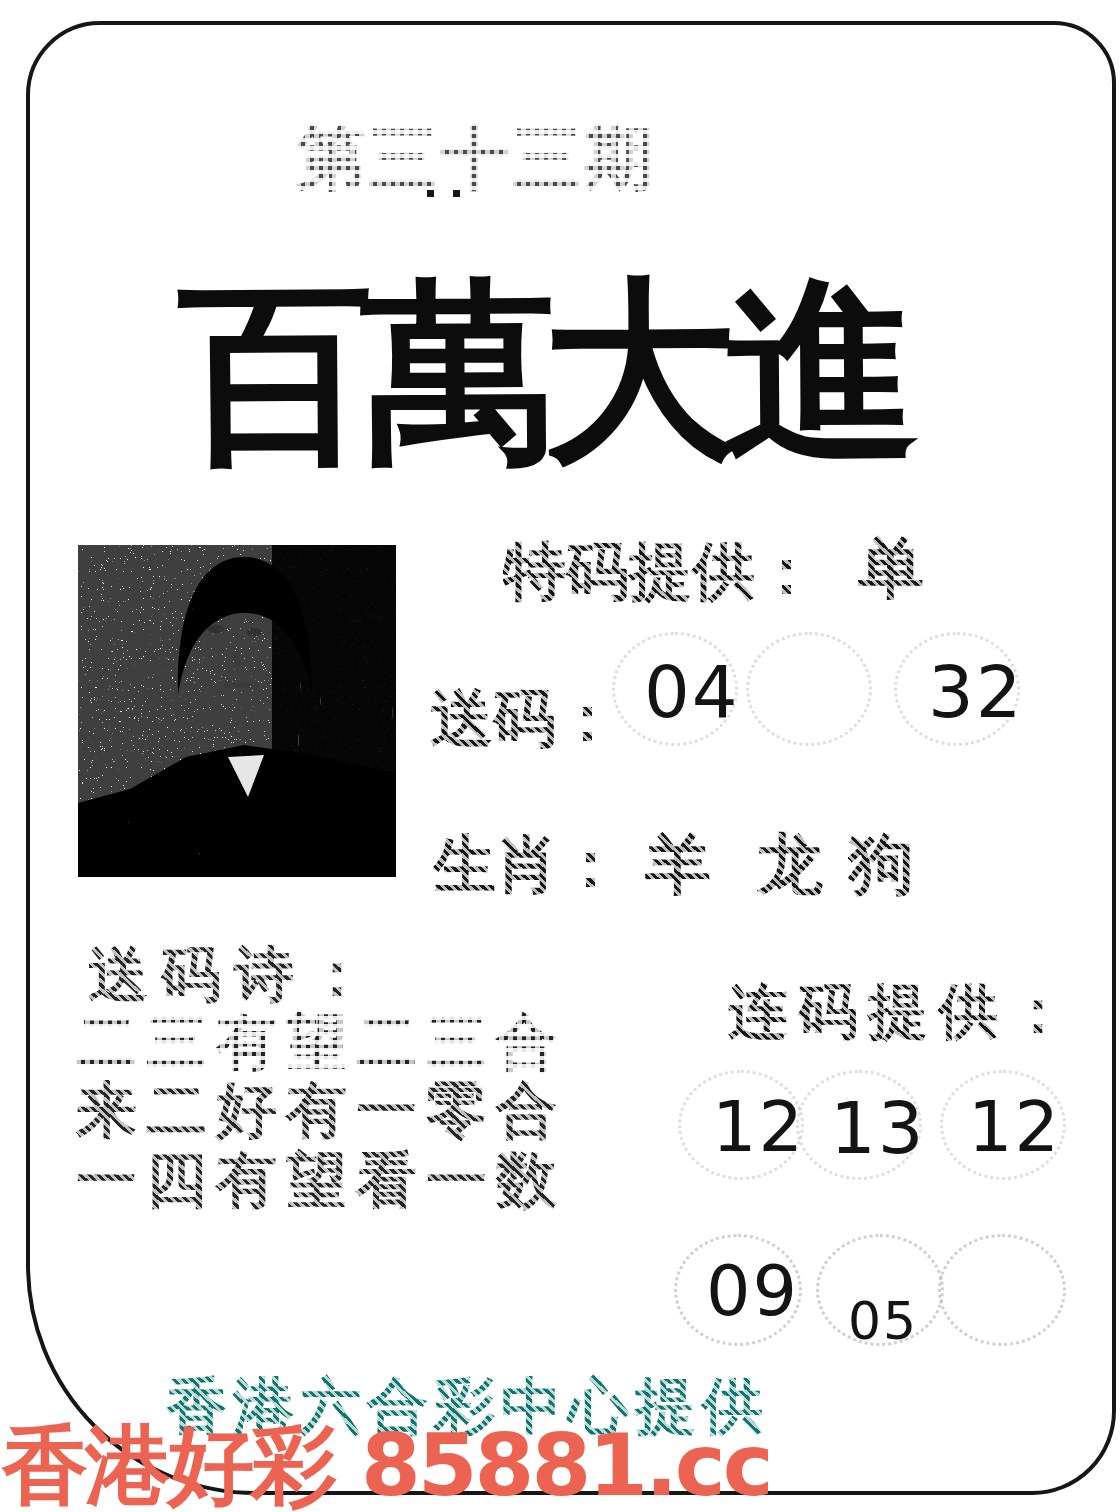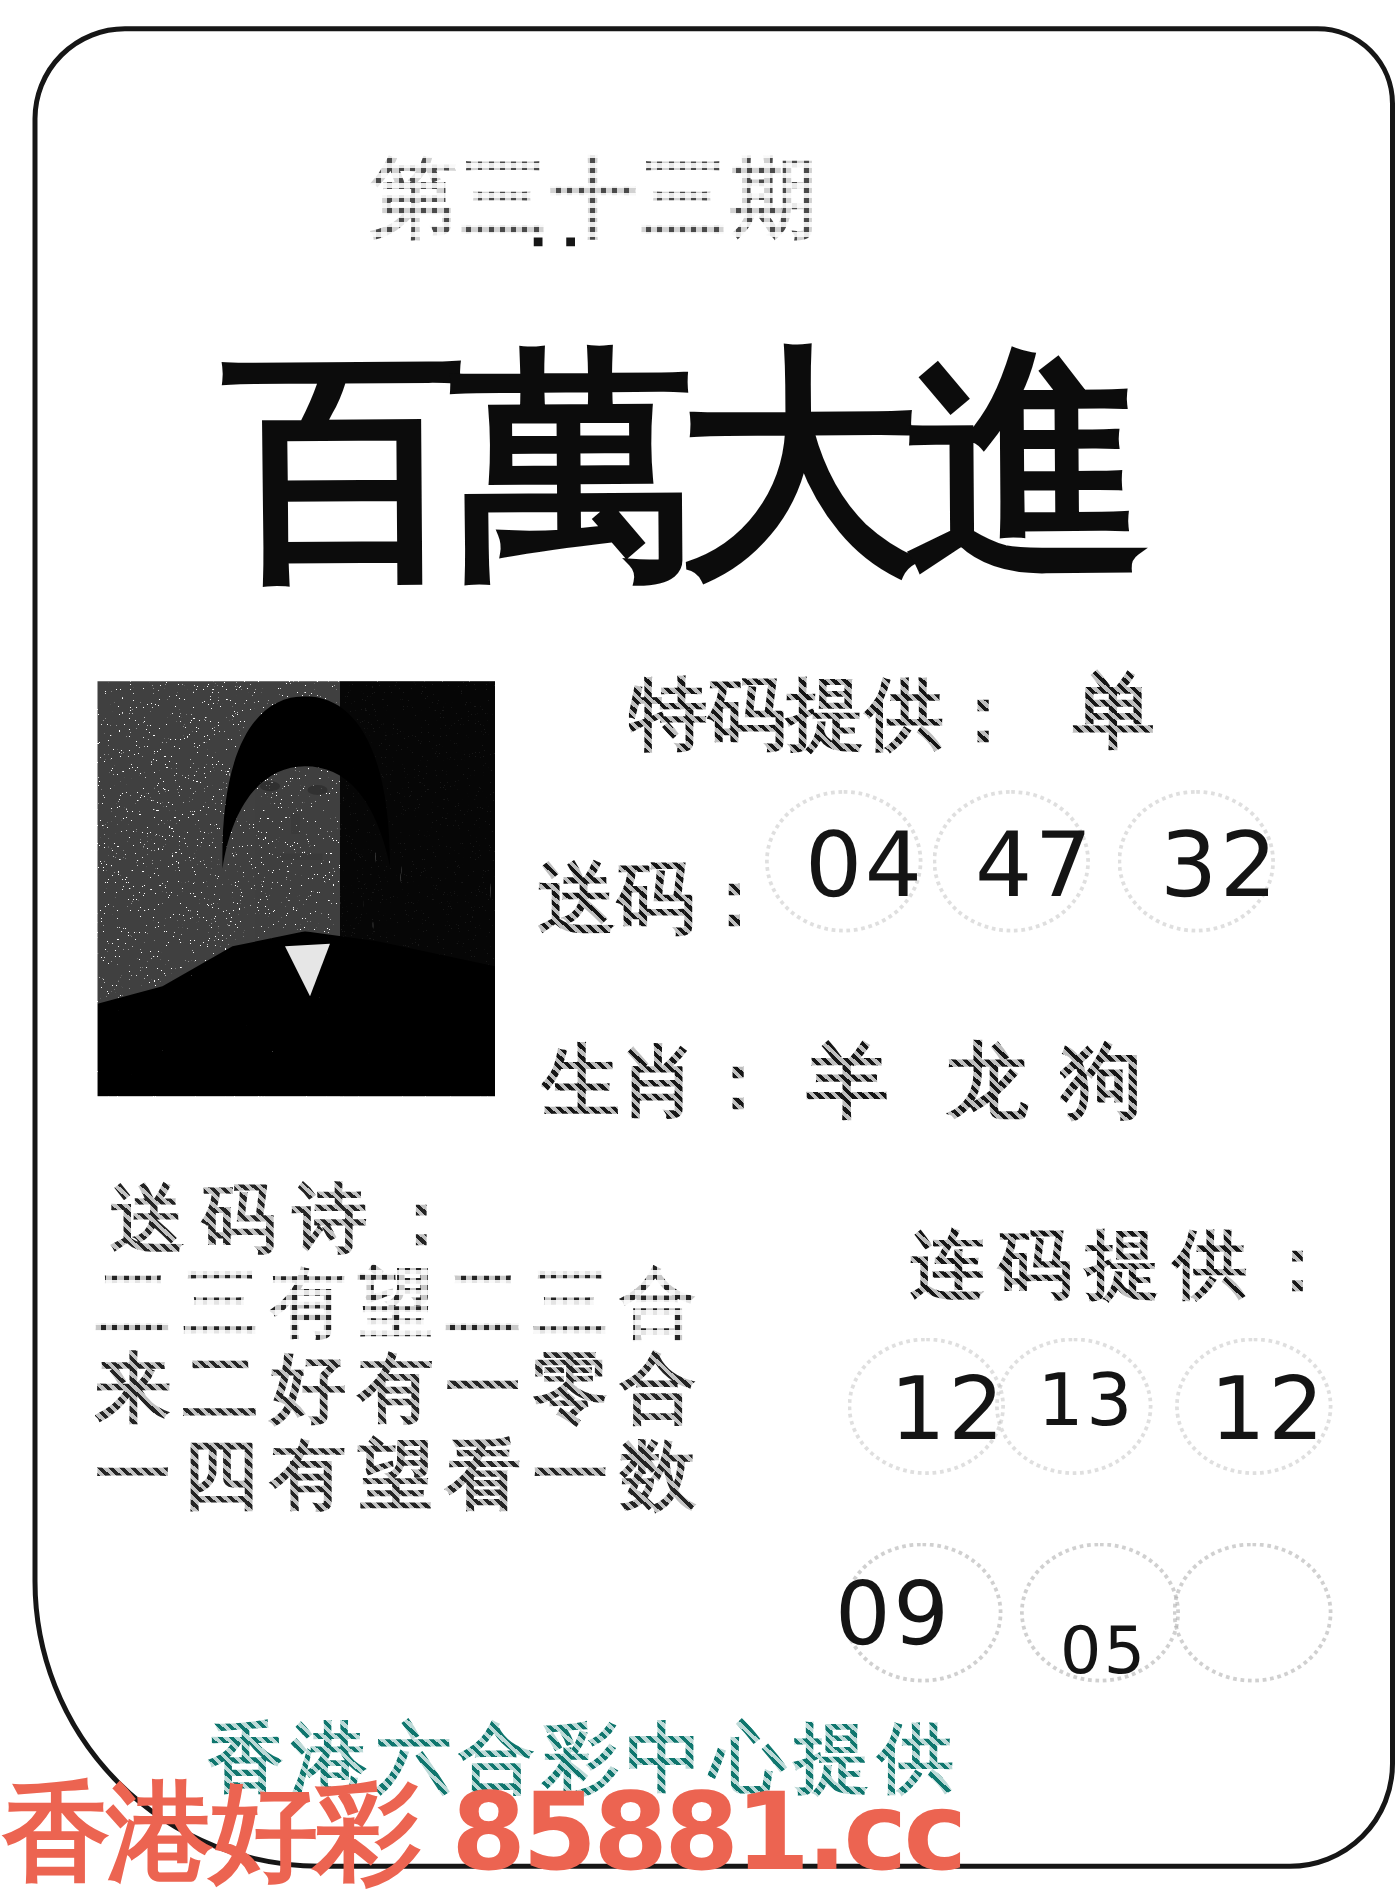--- a/index.html
+++ b/index.html
@@ -120,45 +120,44 @@
       <rect x="155" y="106" width="7" height="16" fill="#333333" opacity="0.3"></rect>
       <rect x="146" y="138" width="34" height="5" fill="#333333" opacity="0.35"></rect>
     </svg>
   </div>
 
   <div class="abs lbl eroded" style="left:430px;top:652px;">送码：</div>
   <div class="abs circle c-faint" style="left:612px;top:632px;width:120px;height:108px;"></div>
   <div class="abs circle c-faint" style="left:746px;top:632px;width:120px;height:108px;"></div>
   <div class="abs circle c-faint" style="left:894px;top:632px;width:120px;height:108px;"></div>
   <div class="abs num" style="left:632px;top:650px;">04</div>
-  <div class="abs num" style="left:768px;top:650px;">47</div>
   <div class="abs num" style="left:916px;top:650px;">32</div>
 
   <div class="abs lbl eroded" style="left:433px;top:798px;">生肖：</div>
   <div class="abs lbl eroded" style="left:645px;top:796px;font-size:66px;">羊</div>
   <div class="abs lbl eroded" style="left:757px;top:796px;font-size:66px;">龙</div>
   <div class="abs lbl eroded" style="left:848px;top:796px;font-size:66px;">狗</div>
 
   <div class="abs poem eroded-hard" style="left:76px;top:1002px;">二三有望二三合</div>
   <div class="abs poem eroded" style="left:88px;top:935px;font-size:60px;letter-spacing:13px;">送码诗：</div>
   <div class="abs poem eroded" style="left:76px;top:1070px;">来二好有一零合</div>
   <div class="abs poem eroded" style="left:76px;top:1140px;">一四有望看一数</div>
 
   <div class="abs lbl eroded" style="left:728px;top:948px;font-size:60px;letter-spacing:10px;">连码提供：</div>
 
   <div class="abs circle c-faint" style="left:678px;top:1070px;width:120px;height:104px;"></div>
   <div class="abs circle c-faint" style="left:796px;top:1070px;width:120px;height:104px;"></div>
   <div class="abs circle c-faint" style="left:940px;top:1070px;width:120px;height:104px;"></div>
   <div class="abs num" style="left:700px;top:1086px;font-size:70px;">12</div>
-  <div class="abs num" style="left:818px;top:1086px;font-size:58px;">13</div>
+  <div class="abs num" style="left:818px;top:1086px;font-size:72px;">13</div>
   <div class="abs num" style="left:956px;top:1086px;font-size:70px;">12</div>
 
   <div class="abs circle c-mid" style="left:674px;top:1234px;width:122px;height:106px;"></div>
   <div class="abs circle c-mid" style="left:816px;top:1234px;width:122px;height:106px;"></div>
   <div class="abs circle c-mid" style="left:938px;top:1234px;width:122px;height:106px;"></div>
-  <div class="abs num" style="left:656px;top:1250px;font-size:70px;">09</div>
+  <div class="abs num" style="left:694px;top:1250px;font-size:70px;">09</div>
   <div class="abs num" style="left:836px;top:1291px;font-size:52px;">05</div>
 
   <div class="abs footer eroded">香港六合彩中心提供</div>
 
   <div class="abs watermark" style="color: rgb(236, 100, 81);">香港好彩 85881.cc</div>
 
 </div>
 
 </body></html>

